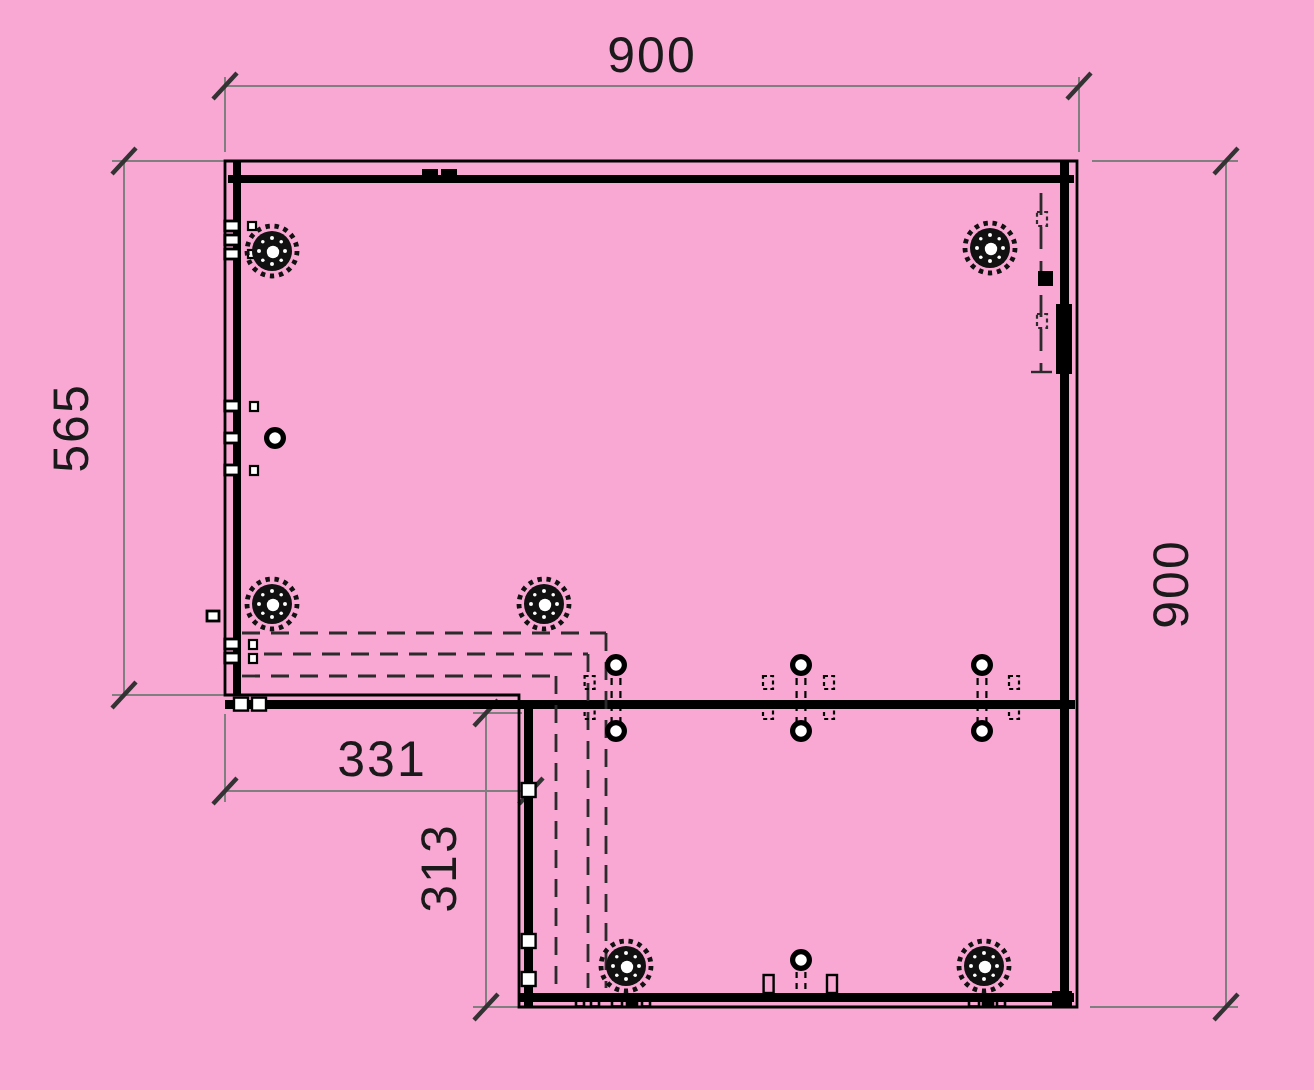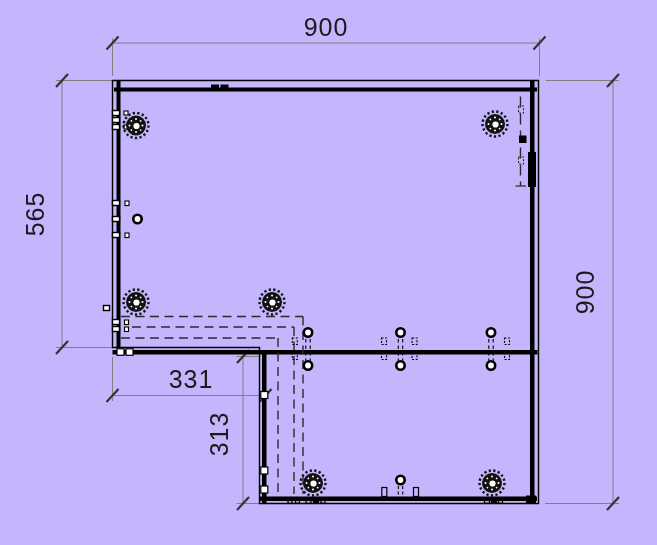--- a/index.html
+++ b/index.html
@@ -1,16 +1,16 @@
 <!DOCTYPE html>
 <html><head>
 <meta charset="utf-8">
 <style>
   html,body{margin:0;padding:0;background:#ffffff;}
-  #stage{position:relative;width:657px;height:545px;background:#c4b5fd;overflow:hidden;
+  #stage{position:relative;width:657px;height:545px;background:#f9a8d4;overflow:hidden;
          font-family:"Liberation Sans", sans-serif;}
   svg{display:block;}
   text{font-family:"Liberation Sans", sans-serif;font-size:25px;letter-spacing:1px;fill:#1a1a1a;}
 </style>
 </head>
 <body>
 
 <div id="stage">
 <svg width="657" height="545" viewBox="0 0 657 545">
 

